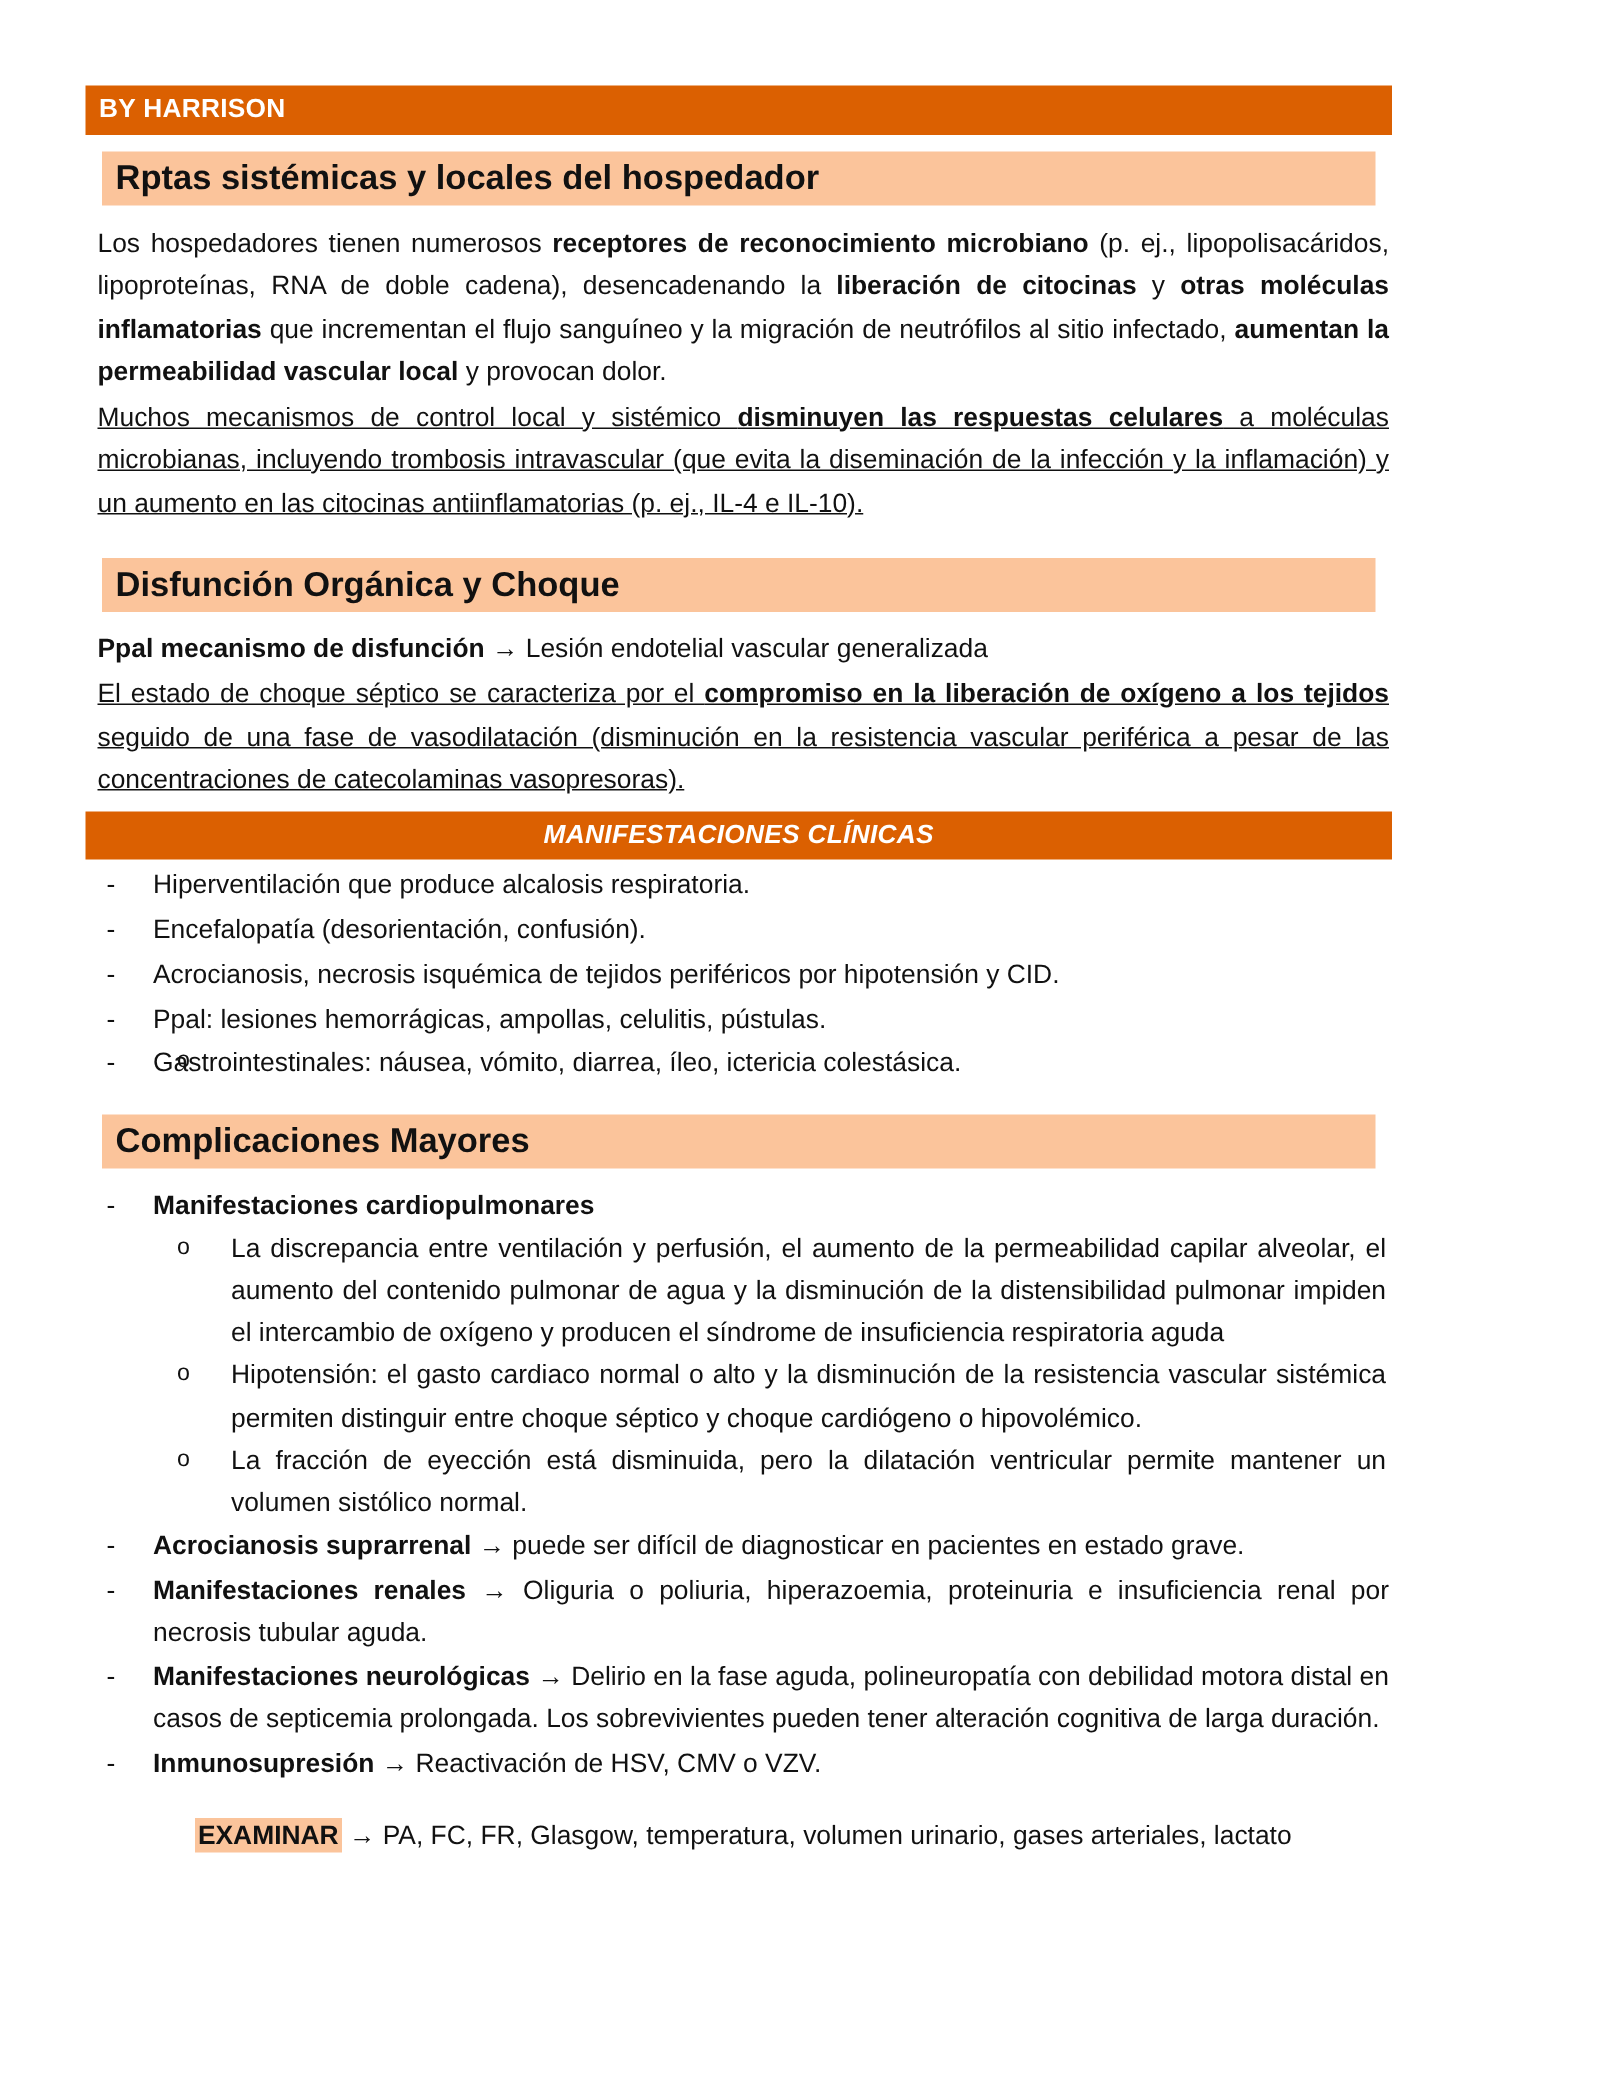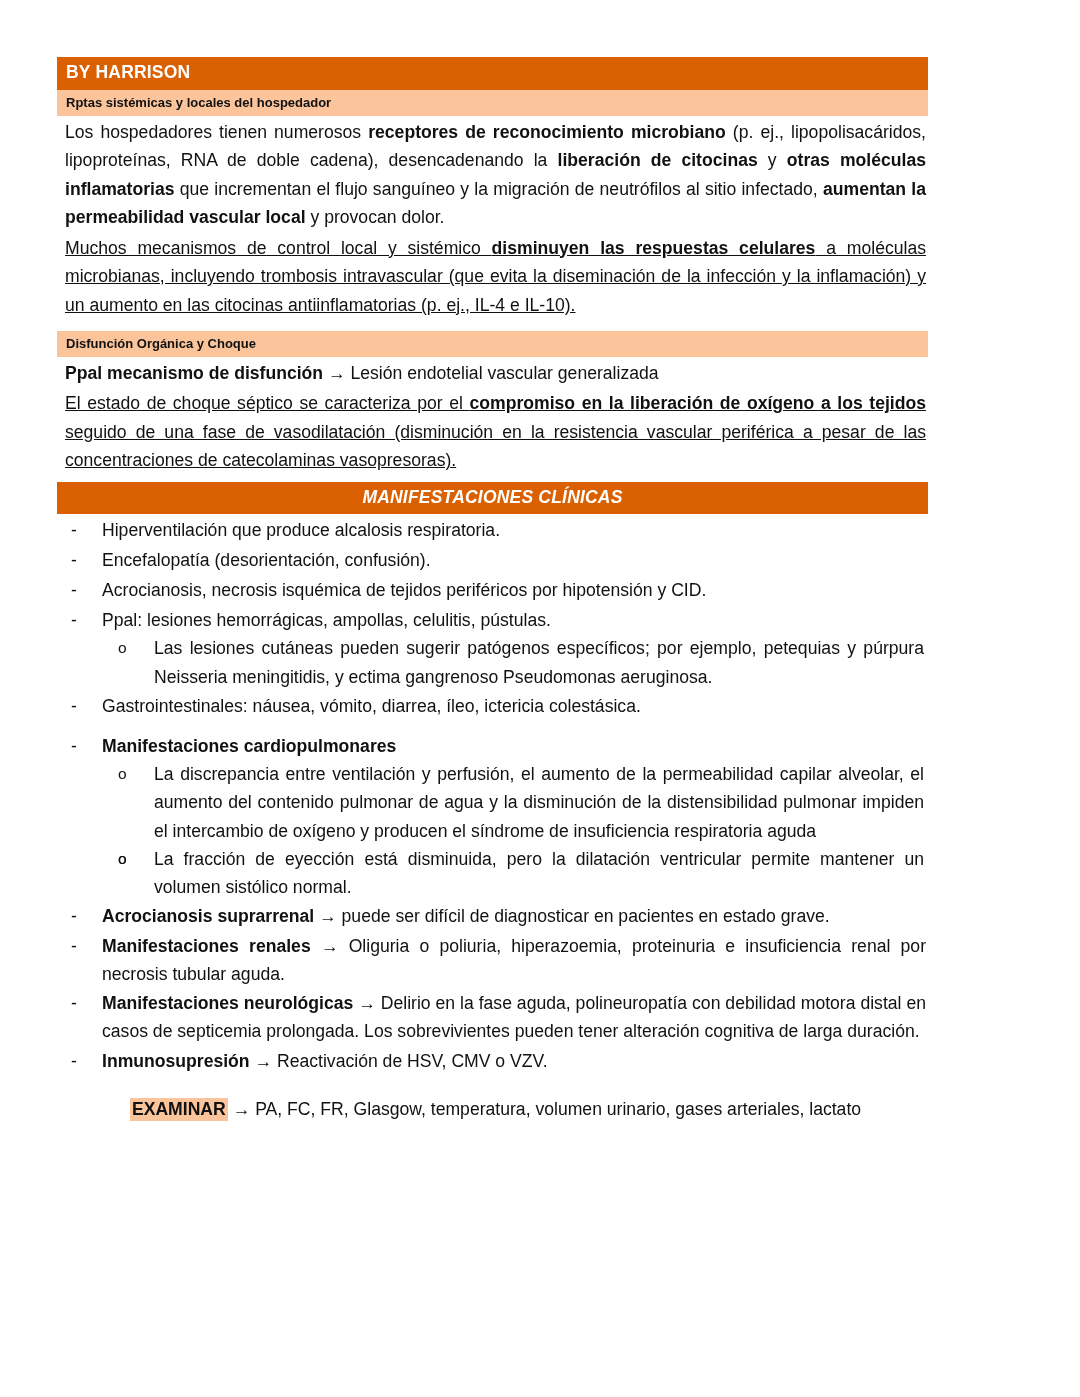--- a/index.html
+++ b/index.html
@@ -36,24 +36,24 @@
     letter-spacing: 0.2px;
   }
   .band-orange.center {
     text-align: center;
     font-style: italic;
   }
   .band-peach {
     background: #FBC49B;
     color: #111111;
     font-weight: bold;
-    font-size: 13px;
+    font-size: 23px;
     line-height: 1.0;
     padding: 6px 9px 7px 9px;
-    margin: 0;
+    margin: 11px;
   }
 
   
   p.body {
     font-size: 17.6px;
     line-height: 1.62;
     text-align: justify;
     margin: 2px 0 0 0;
     padding: 0 2px 0 8px;
     hyphens: none;
@@ -181,44 +181,47 @@
     <li class="noj">
       <span class="dash">-</span>
       <span>Acrocianosis, necrosis isquémica de tejidos periféricos por hipotensión y CID.</span>
     </li>
     <li class="noj">
       <span class="dash">-</span>
       <span>Ppal: lesiones hemorrágicas, ampollas, celulitis, pústulas.</span>
       <ul class="lvl2">
         <li>
           <span class="circ">o</span>
-          <span>Las lesiones cutáneas pueden sugerir patógenos específicos; por ejemplo, petequias y púrpura Neisseria meningitidis, y ectima gangrenoso Pseudomonas aeruginosa.</span>
         </li>
       </ul>
     </li>
     <li class="noj">
       <span class="dash">-</span>
       <span>Gastrointestinales: náusea, vómito, diarrea, íleo, ictericia colestásica.</span>
     </li>
   </ul>
 
   <div class="spacer-xs"></div>
 
+  <div class="band-peach">
+    <span>Complicaciones Mayores</span>
+  </div>
 
   <ul class="lvl1">
     <li class="noj">
       <span class="dash">-</span>
       <b>Manifestaciones cardiopulmonares</b>
       <ul class="lvl2">
         <li>
           <span class="circ">o</span>
           <span>La discrepancia entre ventilación y perfusión, el aumento de la permeabilidad capilar alveolar, el aumento del contenido pulmonar de agua y la disminución de la distensibilidad pulmonar impiden el intercambio de oxígeno y producen el síndrome de insuficiencia respiratoria aguda</span>
         </li>
         <li>
           <span class="circ">o</span>
+          <span>Hipotensión: el gasto cardiaco normal o alto y la disminución de la resistencia vascular sistémica permiten distinguir entre choque séptico y choque cardiógeno o hipovolémico.</span>
         </li>
         <li>
           <span class="circ">o</span>
           <span>La fracción de eyección está disminuida, pero la dilatación ventricular permite mantener un volumen sistólico normal.</span>
         </li>
       </ul>
     </li>
 
     <li class="noj">
       <span class="dash">-</span>

